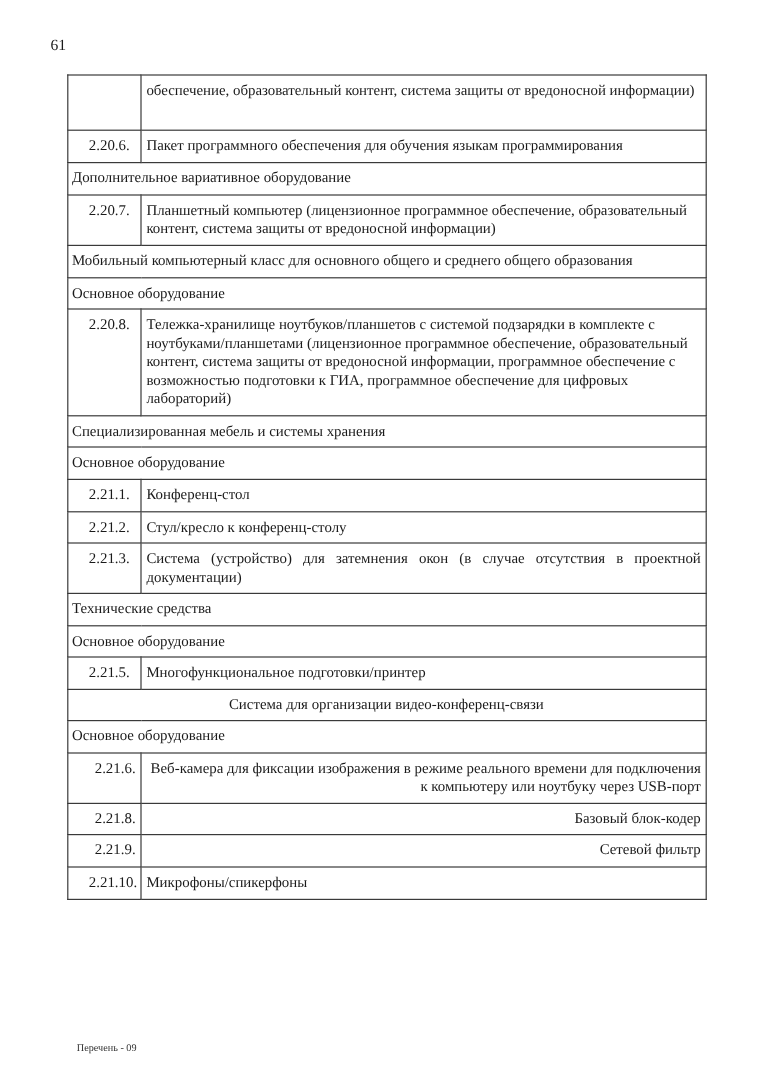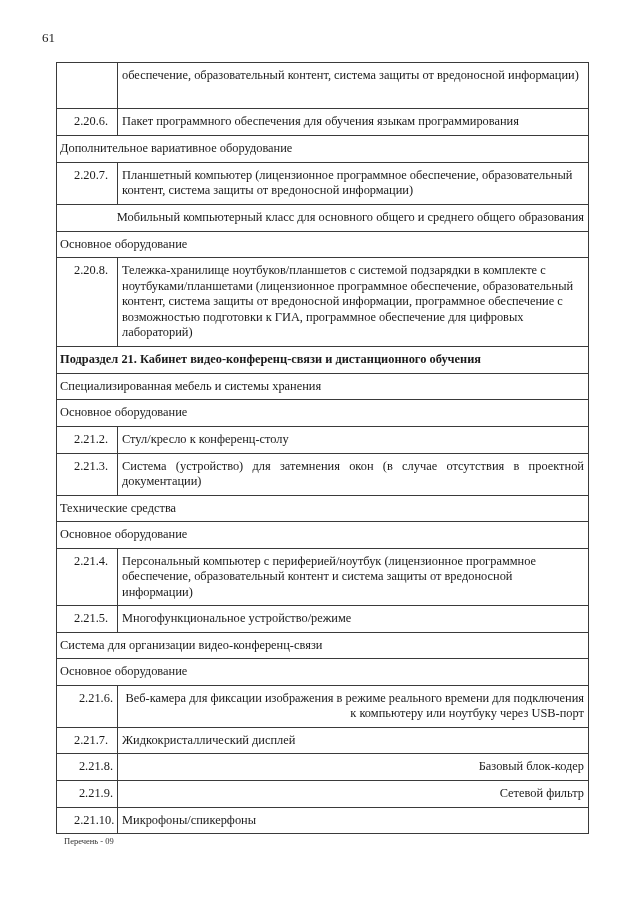--- a/index.html
+++ b/index.html
@@ -49,21 +49,21 @@
     .doc-table td.bold {
       font-weight: bold;
     }
     .doc-table td.justify {
       text-align: justify;
       text-align-last: left;
       word-spacing: 2px;
     }
     .footer {
       position: absolute;
-      top: 836px;
+      top: 868px;
       left: 64px;
       font-size: 8.5px;
       color: #333;
     }
   </style>
 </head>
 <body>
 
 <div class="page-number">61</div>
 
@@ -81,74 +81,67 @@
         <td class="num">2.20.6.</td>
         <td class="text">Пакет программного обеспечения для обучения языкам программирования</td>
       </tr>
       <tr style="height: 27px;">
         <td colspan="2" class="span-row">Дополнительное вариативное оборудование</td>
       </tr>
       <tr style="height: 40px;">
         <td class="num">2.20.7.</td>
         <td class="text">Планшетный компьютер (лицензионное программное обеспечение, образовательный контент, система защиты от вредоносной информации)</td>
       </tr>
-      <tr style="height: 27px; text-align: right;">
+      <tr style="height: 27px;">
         <td colspan="2" class="span-row">Мобильный компьютерный класс для основного общего и среднего общего образования</td>
       </tr>
       <tr style="height: 26px;">
         <td colspan="2" class="span-row">Основное оборудование</td>
       </tr>
       <tr style="height: 85px;">
         <td class="num">2.20.8.</td>
         <td class="text">Тележка-хранилище ноутбуков/планшетов с системой подзарядки в комплекте с ноутбуками/планшетами (лицензионное программное обеспечение, образовательный контент, система защиты от вредоносной информации, программное обеспечение с возможностью подготовки к ГИА, программное обеспечение для цифровых лабораторий)</td>
       </tr>
-      <tr style="height: 27px;">
-        <td colspan="2" class="span-row bold">Подраздел 21. Кабинет видео-конференц-связи и дистанционного обучения</td>
-      </tr>
       <tr style="height: 26px;">
         <td colspan="2" class="span-row">Специализированная мебель и системы хранения</td>
       </tr>
       <tr style="height: 27px;">
         <td colspan="2" class="span-row">Основное оборудование</td>
+      </tr>
+      <tr style="height: 26px;">
+        <td class="num">2.21.1.</td>
+        <td class="text">Конференц-стол</td>
       </tr>
       <tr style="height: 26px;">
         <td class="num">2.21.2.</td>
         <td class="text">Стул/кресло к конференц-столу</td>
       </tr>
       <tr style="height: 40px;">
         <td class="num">2.21.3.</td>
         <td class="text justify">Система (устройство) для затемнения окон (в случае отсутствия в проектной документации)</td>
       </tr>
       <tr style="height: 26px;">
         <td colspan="2" class="span-row">Технические средства</td>
       </tr>
       <tr style="height: 26px;">
         <td colspan="2" class="span-row">Основное оборудование</td>
       </tr>
-      <tr style="height: 56px;">
-        <td class="num">2.21.4.</td>
-        <td class="text">Персональный компьютер с периферией/ноутбук (лицензионное программное обеспечение, образовательный контент и система защиты от вредоносной информации)</td>
-      </tr>
       <tr style="height: 26px;">
         <td class="num">2.21.5.</td>
-        <td class="text">Многофункциональное устройство/режиме</td>
+        <td class="text">Многофункциональное подготовки/принтер</td>
       </tr>
-      <tr style="height: 20px;">
+      <tr style="height: 20px; text-align: center;">
         <td colspan="2" class="span-row">Система для организации видео-конференц-связи</td>
       </tr>
       <tr style="height: 26px;">
         <td colspan="2" class="span-row">Основное оборудование</td>
       </tr>
       <tr style="height: 40px; text-align: right;">
         <td class="num">2.21.6.</td>
         <td class="text">Веб-камера для фиксации изображения в режиме реального времени для подключения к компьютеру или ноутбуку через USB-порт</td>
-      </tr>
-      <tr style="height: 26px;">
-        <td class="num">2.21.7.</td>
-        <td class="text">Жидкокристаллический дисплей</td>
       </tr>
       <tr style="height: 26px; text-align: right;">
         <td class="num">2.21.8.</td>
         <td class="text">Базовый блок-кодер</td>
       </tr>
       <tr style="height: 27px; text-align: right;">
         <td class="num">2.21.9.</td>
         <td class="text">Сетевой фильтр</td>
       </tr>
       <tr style="height: 26px;">

